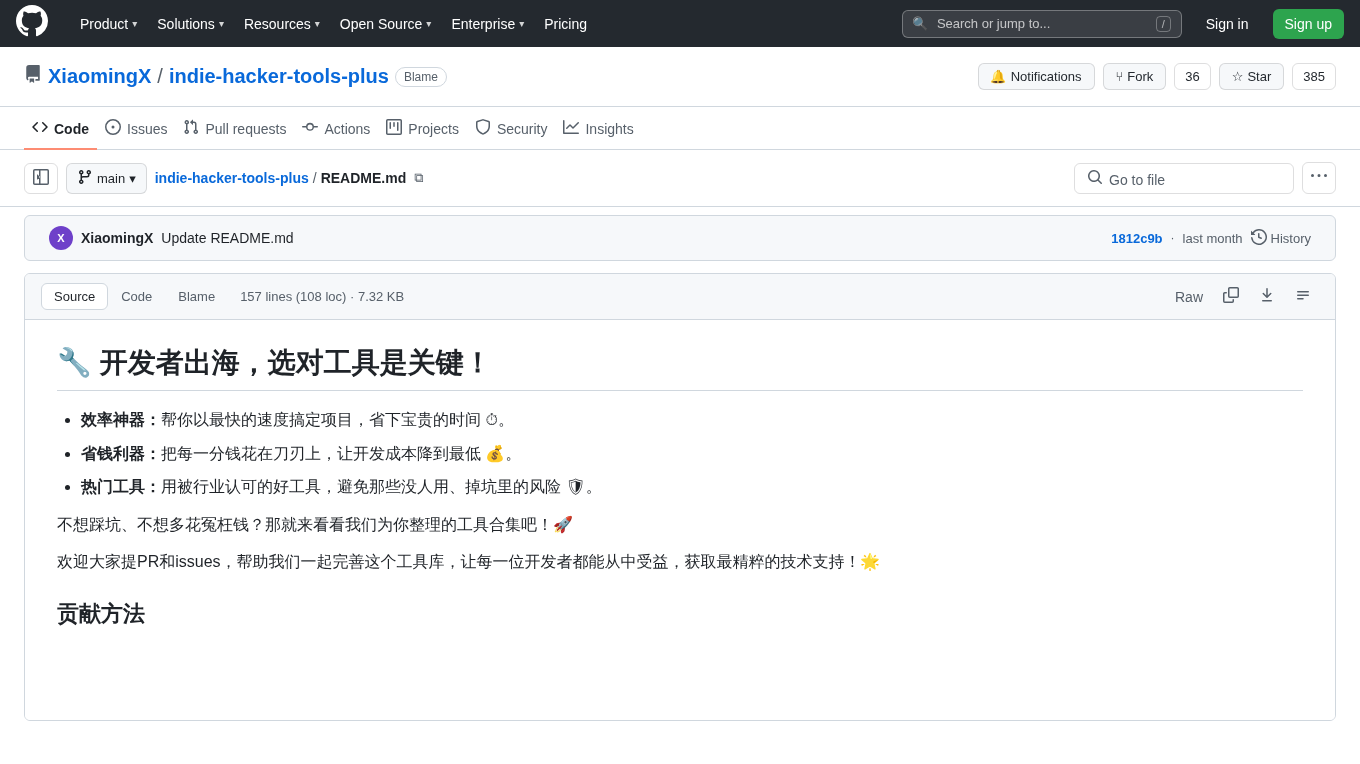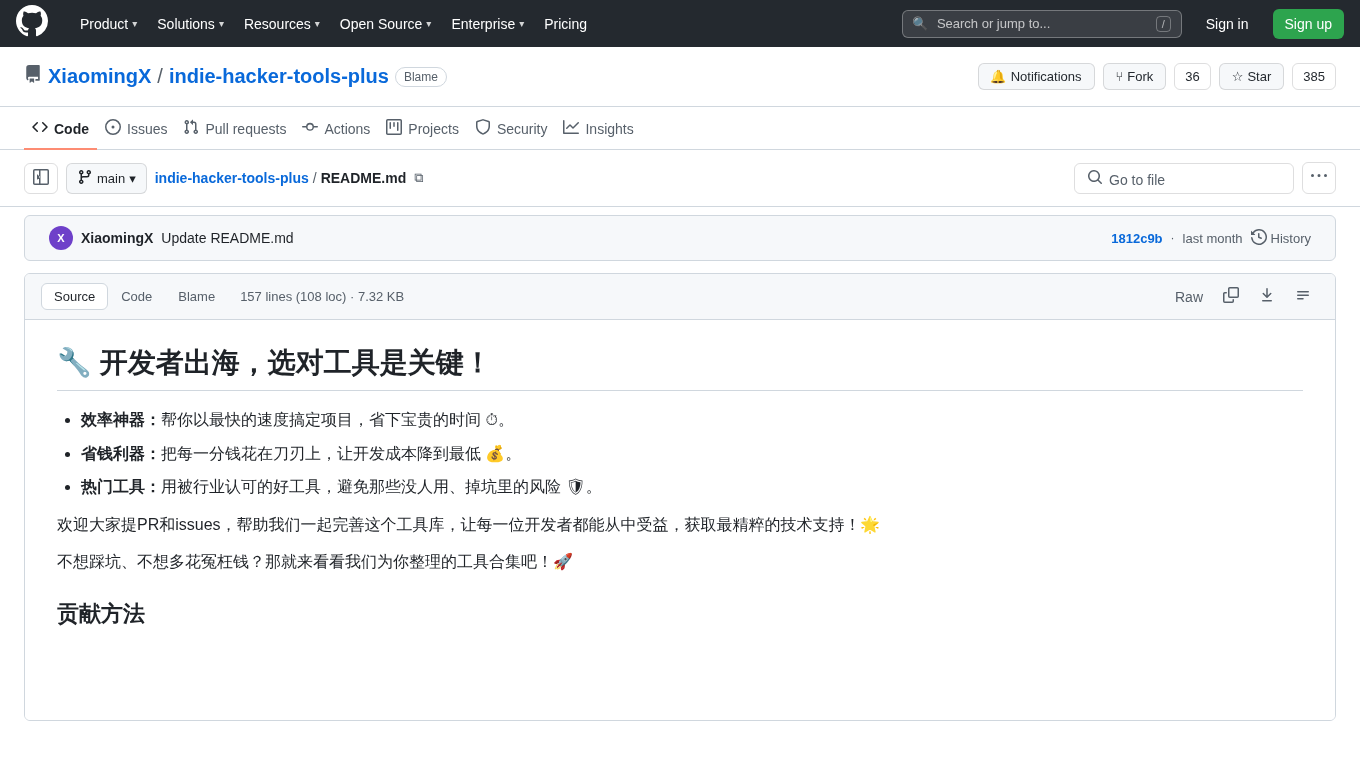--- a/index.html
+++ b/index.html
@@ -402,17 +402,17 @@
       <li>
         <strong>效率神器：</strong><span>帮你以最快的速度搞定项目，省下宝贵的时间 ⏱。</span>
       </li>
       <li>
         <strong>省钱利器：</strong><span>把每一分钱花在刀刃上，让开发成本降到最低 💰。</span>
       </li>
       <li>
         <strong>热门工具：</strong><span>用被行业认可的好工具，避免那些没人用、掉坑里的风险 🛡。</span>
       </li>
     </ul>
+    <p>不想踩坑、不想多花冤枉钱？那就来看看我们为你整理的工具合集吧！🚀</p>
     <p>欢迎大家提PR和issues，帮助我们一起完善这个工具库，让每一位开发者都能从中受益，获取最精粹的技术支持！🌟</p>
-    <p>不想踩坑、不想多花冤枉钱？那就来看看我们为你整理的工具合集吧！🚀</p>
     <h2>贡献方法</h2>
   </div>
 </div>
 
 </body></html>

